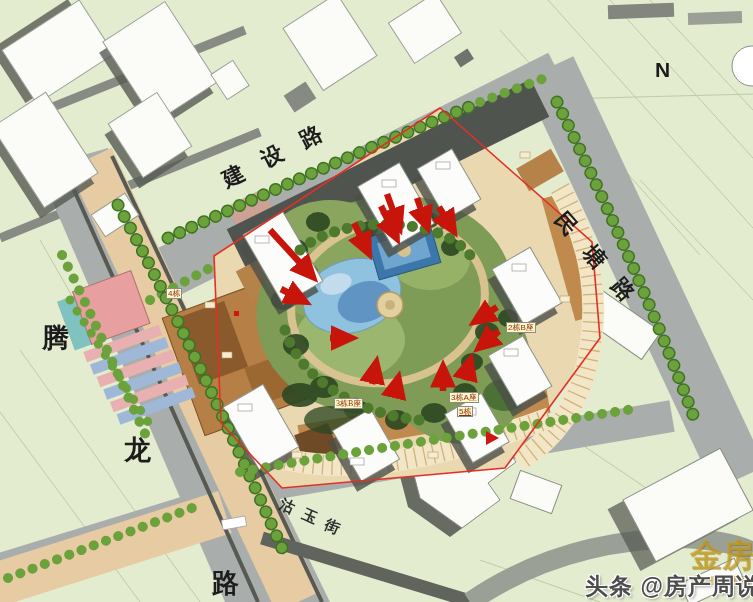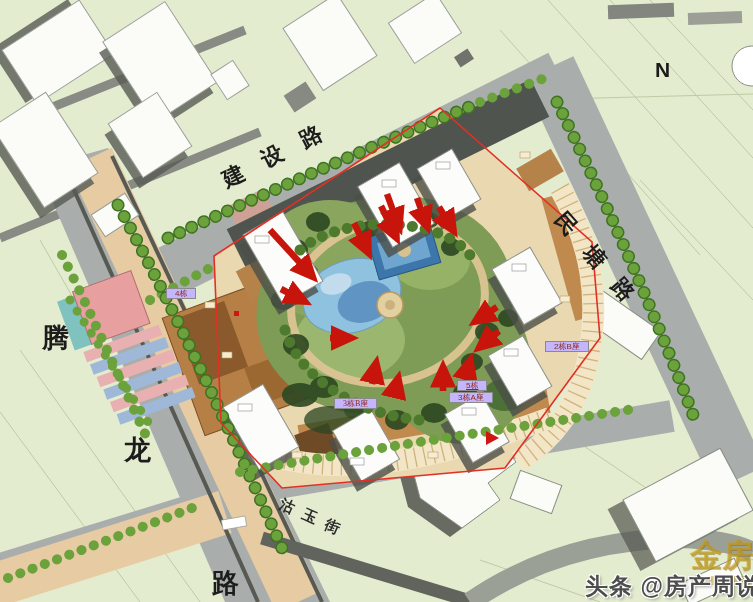--- a/index.html
+++ b/index.html
@@ -5,22 +5,22 @@
   html,body{margin:0;padding:0;background:#fff;}
   .canvas{position:relative;width:753px;height:602px;overflow:hidden;
           font-family:"Liberation Sans",sans-serif;background:#e3ecce;}
   .canvas svg{position:absolute;left:0;top:0;}
   .treerow{fill:none;stroke-linecap:round;stroke-dasharray:0.1 13;}
   .lbl{position:absolute;transform-origin:0 0;color:#1c1c1c;
        font-family:"Liberation Serif",serif;font-weight:bold;white-space:nowrap;}
   .road-big{font-size:22px;letter-spacing:8px;}
   .road-vert{font-size:27px;}
   .road-small{font-size:15px;letter-spacing:3px;color:#2b2b2b;}
-  .blab{position:absolute;background:#c4b5fd;border:1px solid #8a8a8a;
-        color:#8a2a20;font-size:8px;line-height:9px;padding:0 8px;
+  .blab{position:absolute;background:#fef9c3;border:1px solid #8a8a8a;
+        color:#8a2a20;font-size:8px;line-height:9px;padding:0 1px;
         font-family:"Liberation Sans",sans-serif;white-space:nowrap;}
   .compass{position:absolute;font-size:21px;font-weight:bold;color:#1a1a1a;
            font-family:"Liberation Sans",sans-serif;}
   .wm-main{position:absolute;font-size:23px;font-weight:bold;color:#4d4d4d;
            letter-spacing:1px;white-space:nowrap;
            text-shadow:-1px -1px 0 #fff,1px -1px 0 #fff,-1px 1px 0 #fff,
                        1px 1px 0 #fff,2px 2px 3px rgba(0,0,0,.35);}
   .wm-gold{position:absolute;font-size:32px;font-weight:bold;
            color:rgba(200,160,30,.65);text-shadow:1px 1px 0 rgba(140,105,10,.5);
            white-space:nowrap;}
@@ -327,21 +327,21 @@
 <div class="lbl road-big" style="left:570px;top:206px;transform:rotate(49deg);">民 塘 路</div>
 <div class="lbl road-vert" style="left:42px;top:320px;">腾</div>
 <div class="lbl road-vert" style="left:124px;top:432px;">龙</div>
 <div class="lbl road-vert" style="left:212px;top:565px;">路</div>
 <div class="lbl road-small" style="left:284px;top:495px;transform:rotate(24deg);">沽 玉 街</div>
 
 <div class="compass" style="left:655px;top:58px;">N</div>
 
 <div class="blab" style="left:334px;top:398px;font-family:Liberation Serif, serif;">3栋B座</div>
 <div class="blab" style="left:449px;top:392px;">3栋A座</div>
-<div class="blab" style="left:457px;top:380px;text-decoration:underline;">5栋</div>
-<div class="blab" style="left:506px;top:341px;margin-left:39px;">2栋B座</div>
+<div class="blab" style="left:457px;top:406px;text-decoration:underline;">5栋</div>
+<div class="blab" style="left:506px;top:322px;">2栋B座</div>
 <div class="blab" style="left:166px;top:288px;">4栋</div>
 
 <div class="wm-gold" style="left:690px;top:534px;">金房</div>
 <div class="wm-goldbar" style="left:692px;top:576px;"></div>
 <div class="wm-main" style="left:585px;top:571px;">头条 @房产周说</div>
 
 </div>
 
 </body></html>

